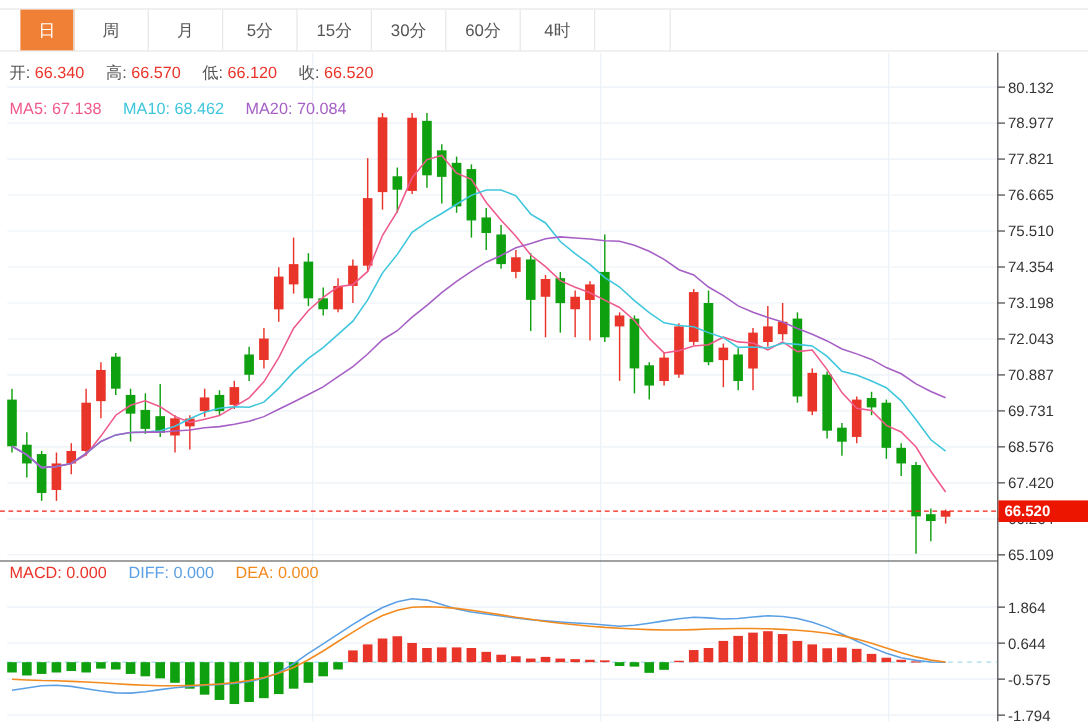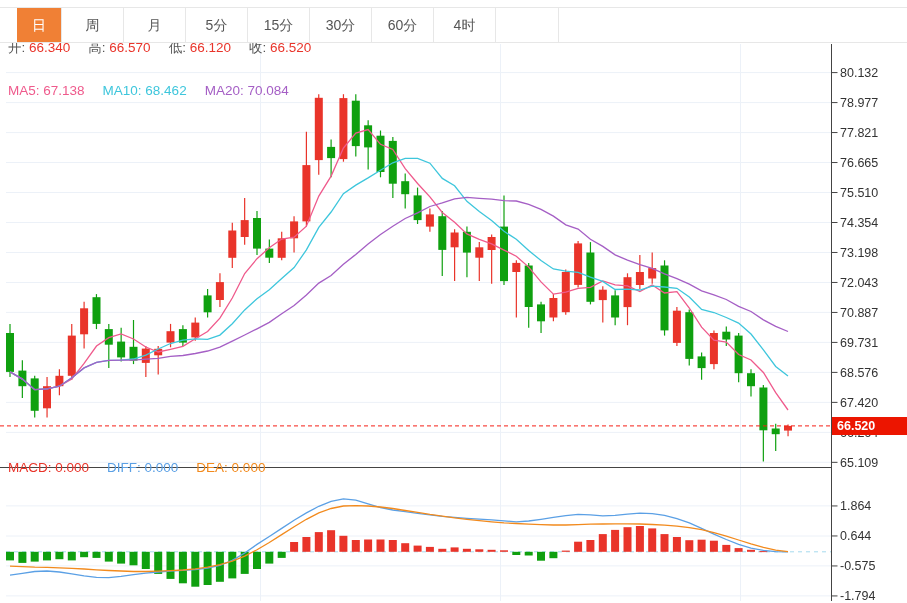--- a/index.html
+++ b/index.html
@@ -9,23 +9,23 @@
           border-top:1px solid #e7e7e7;border-bottom:1px solid #e7e7e7;padding-left:17px;
           display:flex;background:#fff;z-index:4;}
   .tab{width:62px;height:34px;line-height:34px;text-align:center;font-size:14px;color:#555;
        border-right:1px solid #e7e7e7;box-sizing:border-box;cursor:pointer;}
   .tab.first{width:45px;}
   .tab.active{background:#f08035;color:#fff;}
   .tab.filler{width:63px;}
   .infobar{position:absolute;left:8px;font-size:13.5px;white-space:nowrap;z-index:3;}
   .infobar .lab{color:#555;}
   .infobar .itm{margin-right:18px;}
-  #quote-bar{top:39px;}
+  #quote-bar{top:52px;}
   #ma-bar{top:83px;}
-  #macd-bar{top:460px;}
+  #macd-bar{top:470px;}
   #chart-svg{position:absolute;left:0;top:0;z-index:1;}
   .price-tag{position:absolute;left:832px;width:75px;height:18px;box-sizing:border-box;
              background:#ec1500;color:#fff;font-size:12.5px;font-weight:bold;line-height:18px;
              padding-left:5px;z-index:5;}
 </style>
 </head>
 <body>
 
 <div class="widget">
   <div class="tabbar" id="tabbar">

